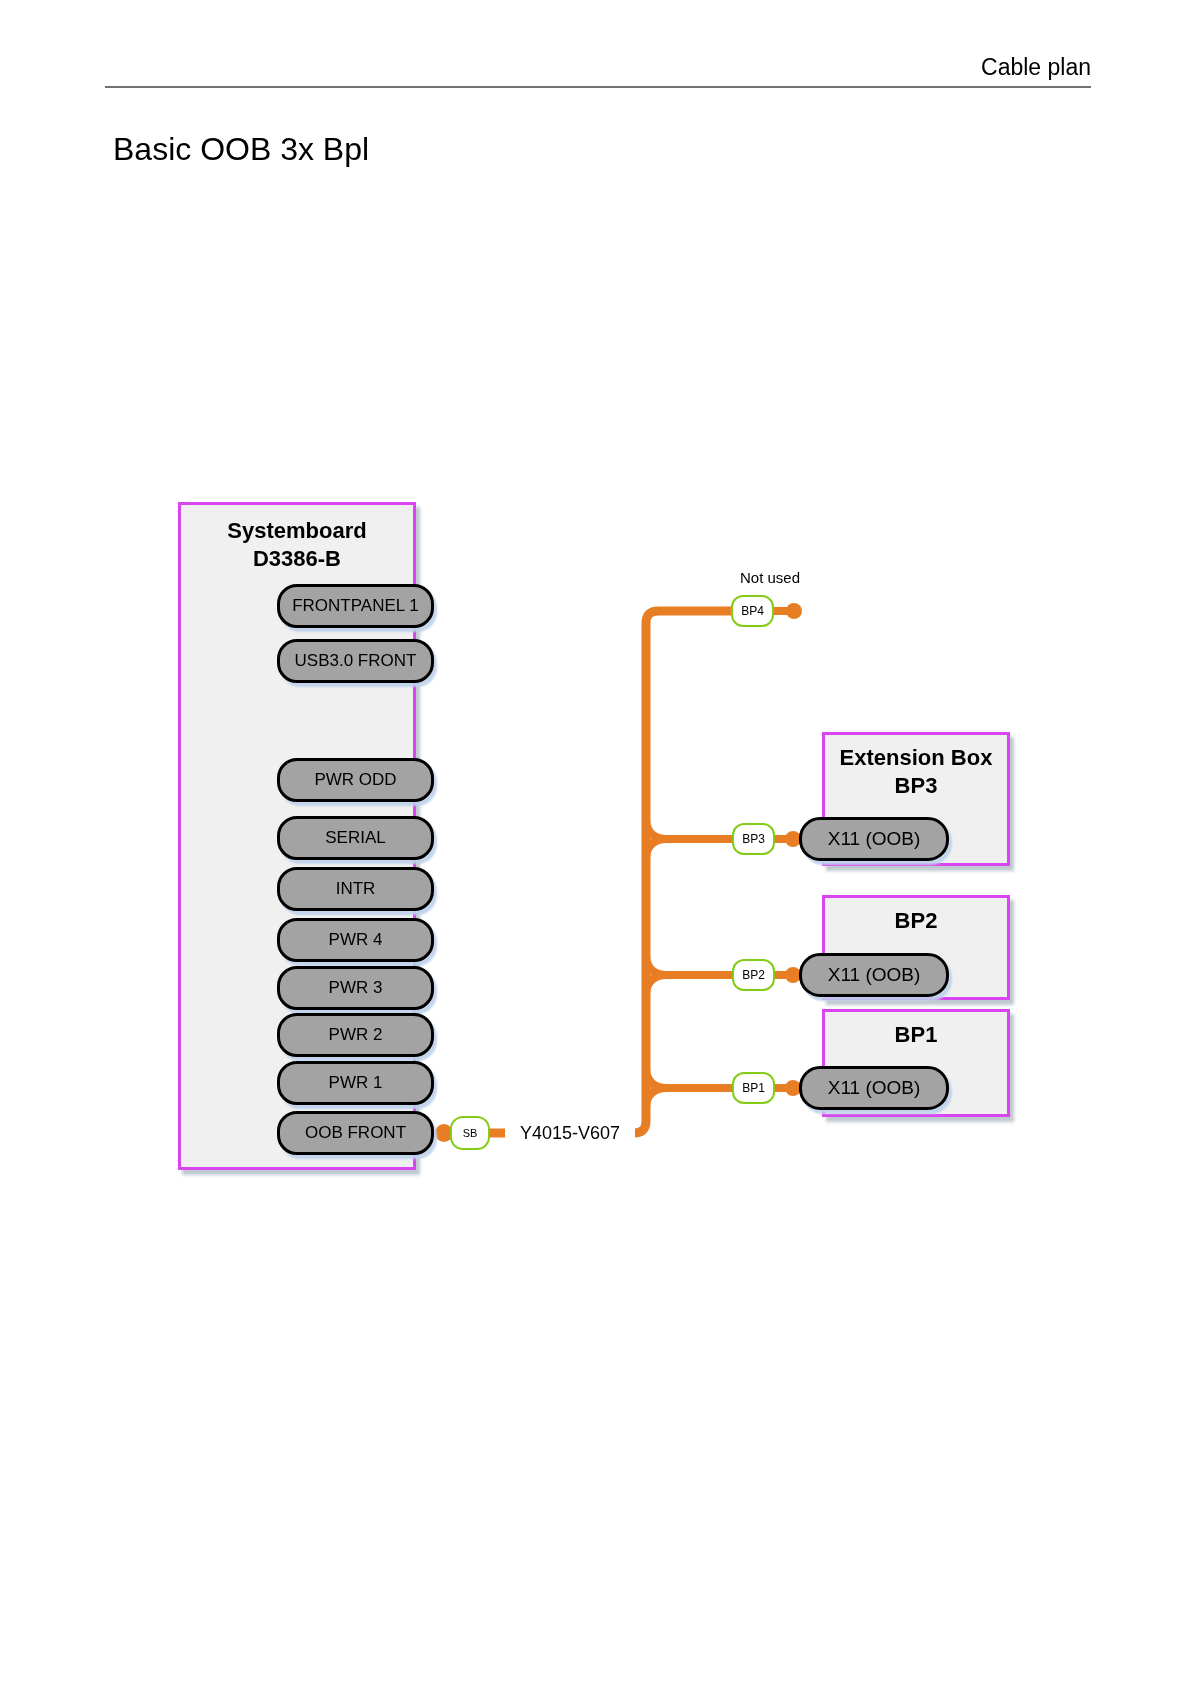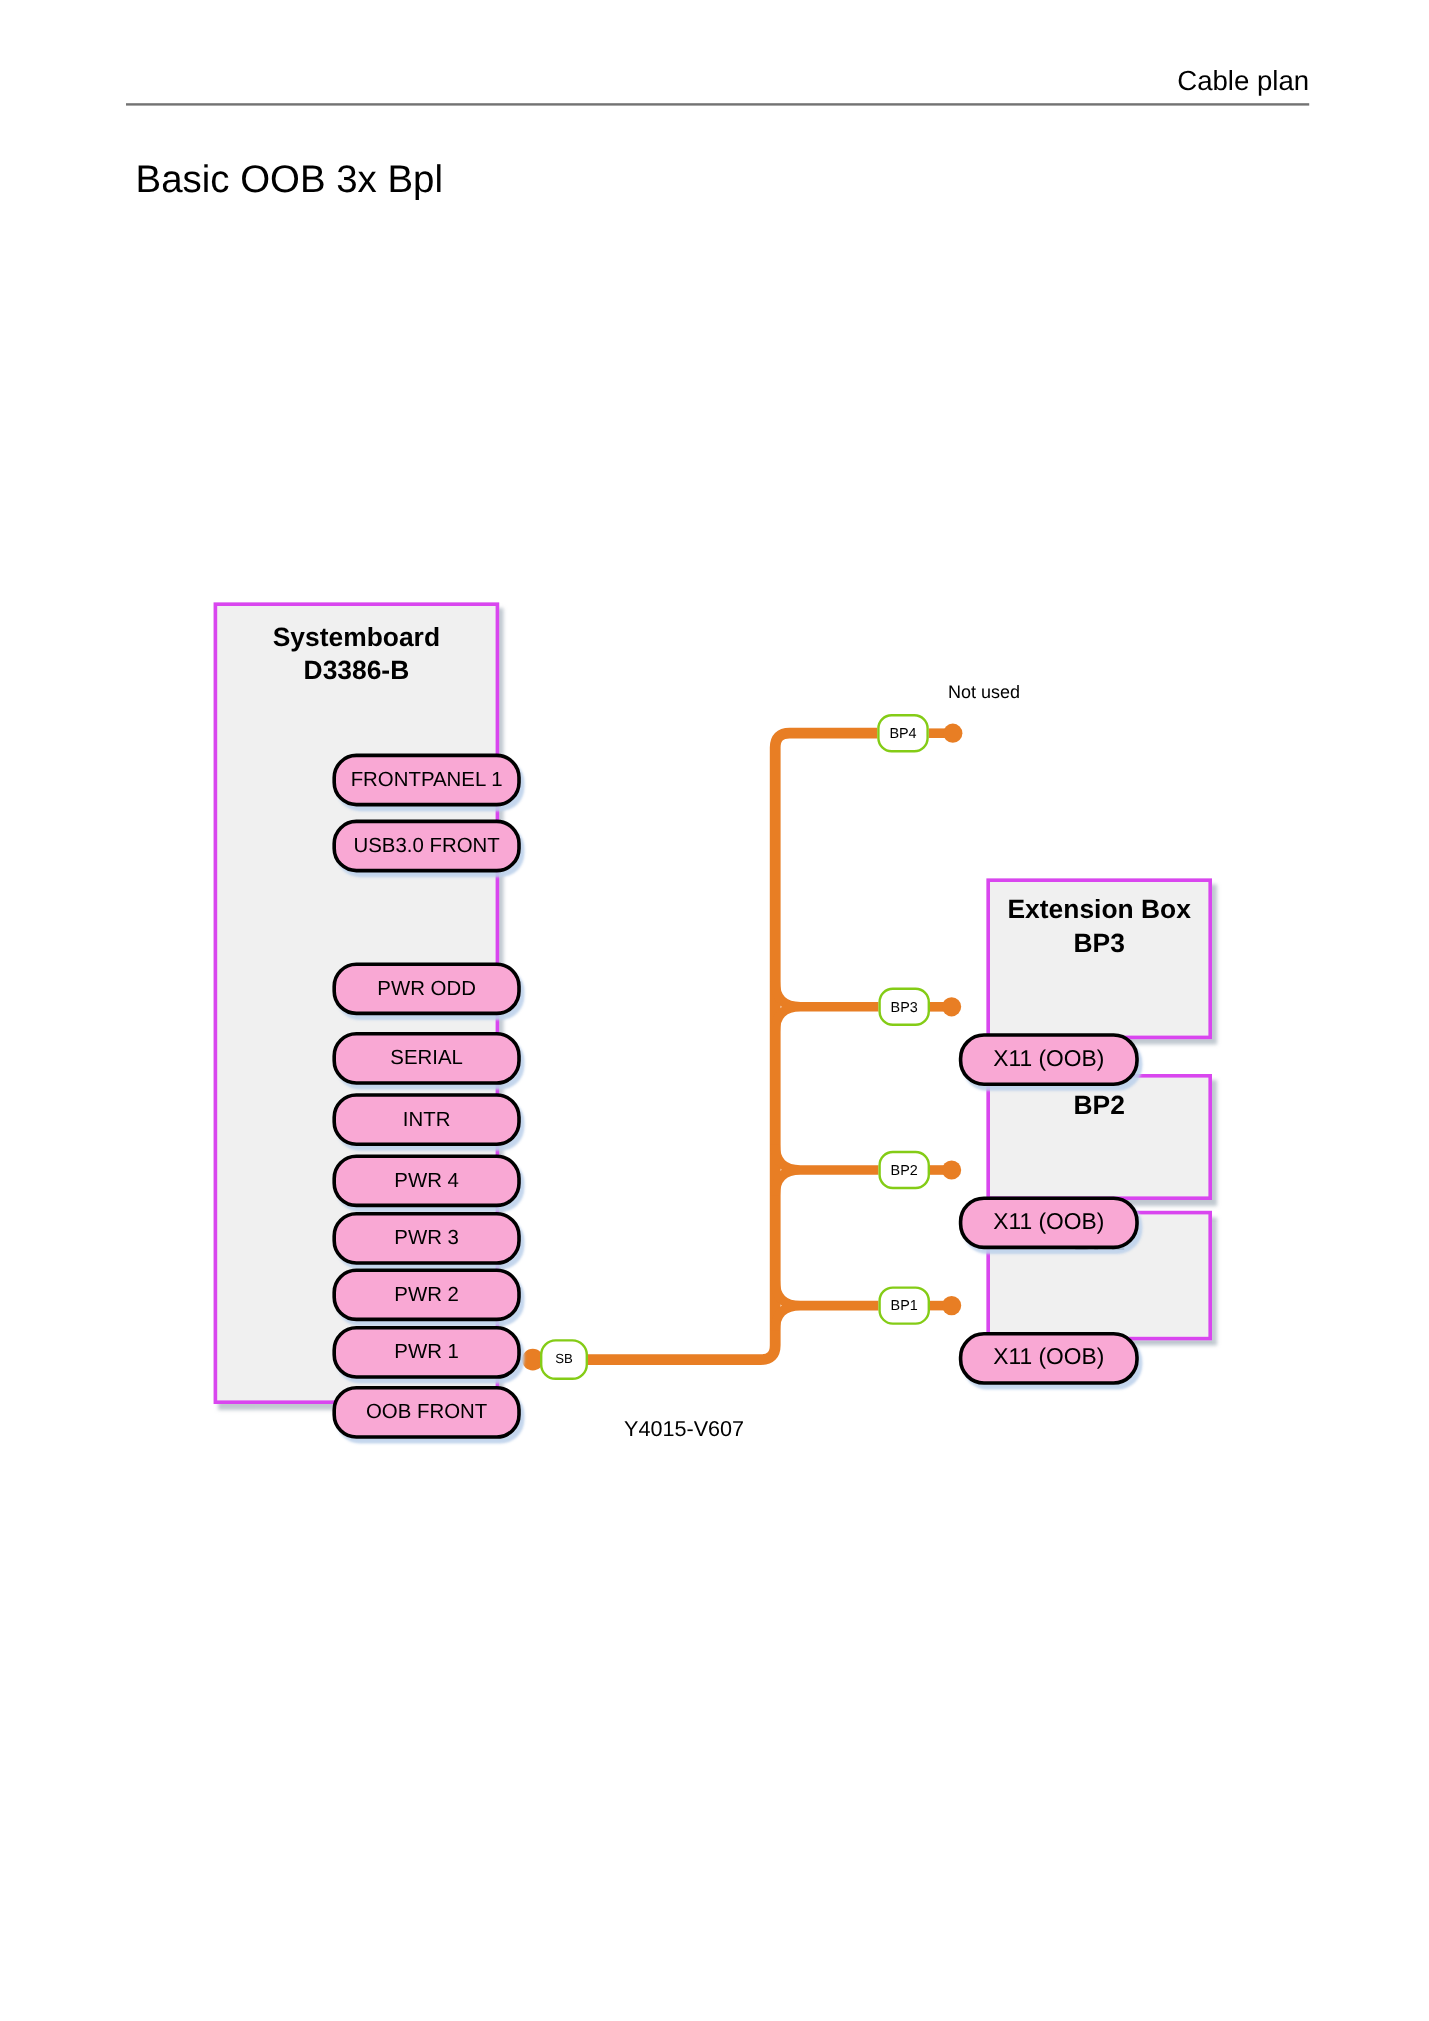--- a/index.html
+++ b/index.html
@@ -31,41 +31,40 @@
     position:absolute;background:var(--box-fill,#F0F0F0);border:3px solid #d946ef;z-index:2;
     box-shadow:4px 5px 3px rgba(140,155,170,0.55);
   }
   .btitle{font-weight:bold;font-size:22px;text-align:center;line-height:28px;}
   .systemboard{left:178px;top:502px;width:238px;height:668px;padding-top:12px;}
   .ext-bp3{left:822px;top:732px;width:188px;height:134px;padding-top:9px;}
   .box-bp2{left:822px;top:895px;width:188px;height:105px;padding-top:9px;}
   .box-bp1{left:822px;top:1009px;width:188px;height:108px;padding-top:9px;}
   
   .pill{
-    position:absolute;background:#f9a8d4;border:3px solid #000;border-radius:20px;z-index:3;
+    position:absolute;background:#a3a3a3;border:3px solid #000;border-radius:20px;z-index:3;
     display:flex;align-items:center;justify-content:center;
     box-shadow:3px 4px 2px rgba(190,210,235,0.9);
-    margin-top:44px;
   }
   .sbpill{left:277px;width:157px;height:44px;font-size:17px;}
   .xpill{left:799px;width:150px;height:44px;font-size:19px;border-radius:21px;}
   
   .plug{
     position:absolute;background:#fff;border:2px solid #84cc16;border-radius:12px;z-index:4;
     display:flex;align-items:center;justify-content:center;font-size:12px;
     width:43px;height:32px;
   }
   .plug.sb{left:450px;top:1116px;width:40px;height:34px;border-radius:13px;font-size:11px;}
   
   .cable-label{
-    position:absolute;left:505px;top:1179px;z-index:4;background:#fff;
+    position:absolute;left:505px;top:1121px;z-index:4;background:#fff;
     font-size:18px;padding:0 15px;line-height:24px;
   }
   .not-used{
-    position:absolute;left:740px;top:569px;width:110px;text-align:right;
+    position:absolute;left:740px;top:569px;width:110px;text-align:left;
     font-size:15px;z-index:4;
   }
 </style>
 </head>
 <body>
 
 <div class="page">
 
   <div class="header">
     <span>Cable plan</span>

